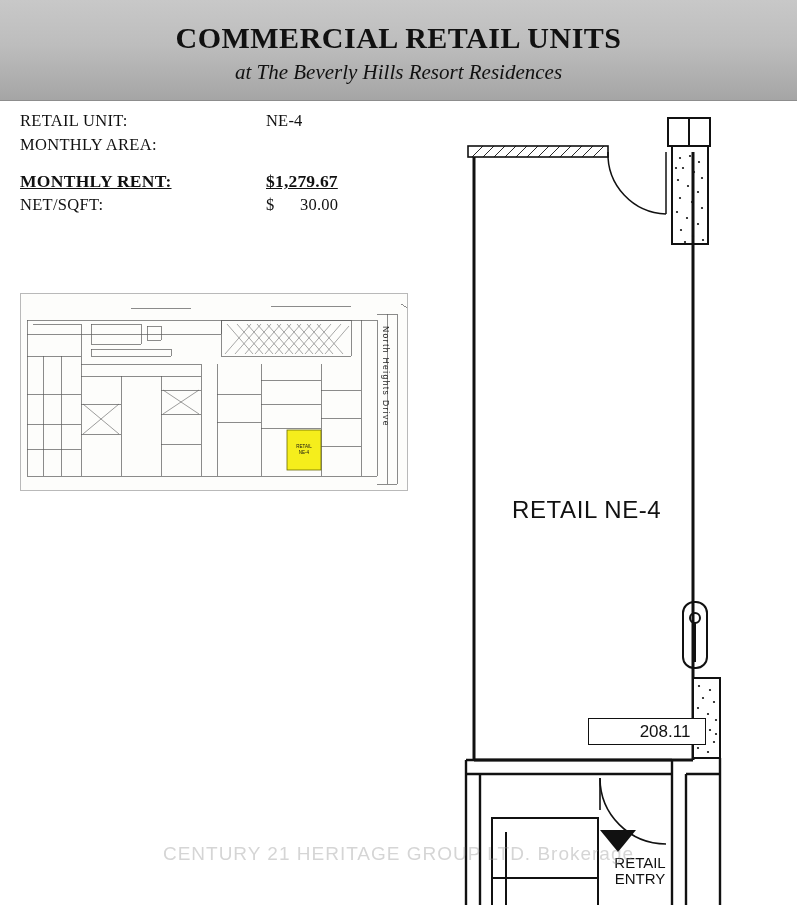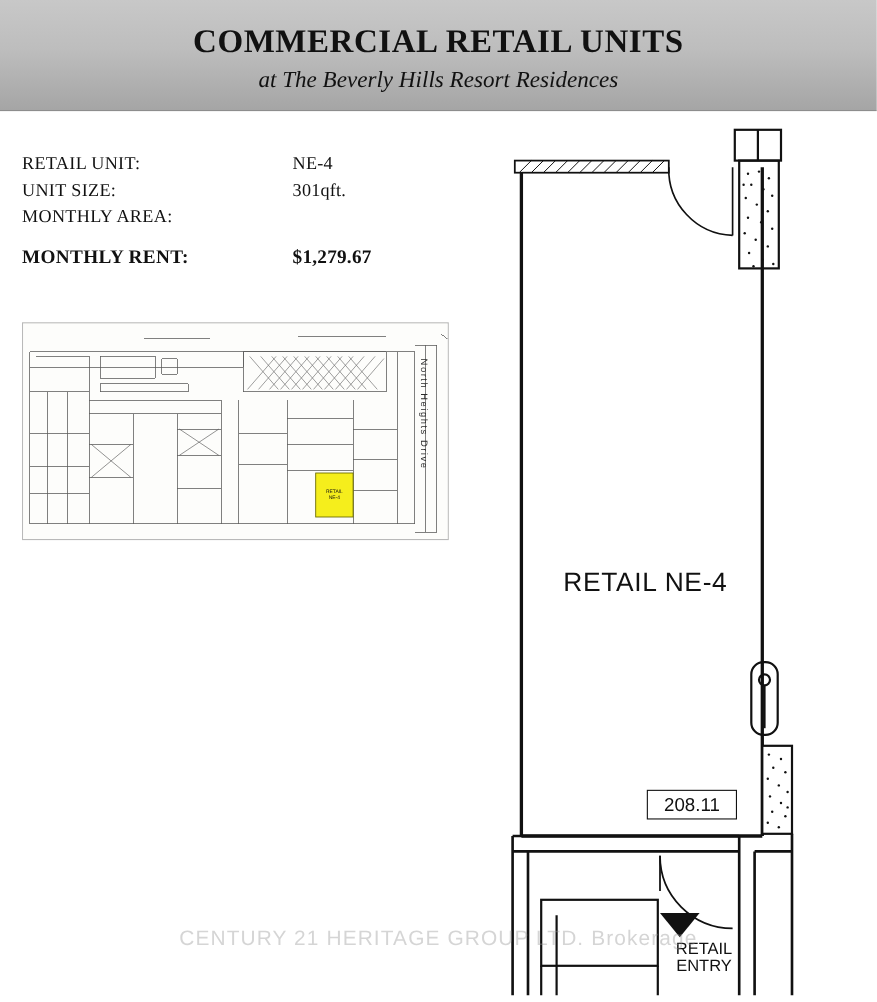--- a/index.html
+++ b/index.html
@@ -43,21 +43,21 @@
     font-style: italic;
     font-size: 21px;
     color: #111111;
     margin-top: 6px;
   }
 
   
   .info {
     position: absolute;
     left: 20px;
-    top: 139px;
+    top: 111px;
     width: 400px;
     font-family: "Liberation Serif", serif;
     font-size: 16.5px;
     color: #111111;
   }
   .info-row {
     display: flex;
     align-items: baseline;
     height: 24px;
   }
@@ -71,20 +71,21 @@
   }
   .info-value .cur {
     display: inline-block;
     width: 34px;
   }
   .spacer-row { height: 12px; }
   .row-rent .info-label,
   .row-rent .info-value {
     font-weight: bold;
     font-size: 17.5px;
+    text-decoration: underline;
   }
 
   
   .keyplan {
     position: absolute;
     left: 20px;
     top: 293px;
     width: 386px;
     height: 196px;
     background: #fdfdfb;
@@ -99,41 +100,42 @@
     left: 440px;
     top: 110px;
     width: 350px;
     height: 795px;
   }
   .unitplan svg { display: block; }
 
   .retail-label {
     position: absolute;
     left: 512px;
-    top: 516px;
+    top: 496px;
     font-family: "Liberation Sans", sans-serif;
     font-size: 24px;
     letter-spacing: 0.6px;
     color: #111111;
     white-space: nowrap;
   }
   .dim-box {
     position: absolute;
     left: 588px;
     top: 718px;
     width: 80px;
     height: 25px;
     border: 1.5px solid #111111;
     background: #ffffff;
     display: flex;
     align-items: center;
     justify-content: center;
     font-family: "Liberation Sans", sans-serif;
     font-size: 17px;
     color: #111111;
+    padding-left: 36px;
   }
   .entry-label {
     position: absolute;
     left: 592px;
     top: 855px;
     width: 96px;
     text-align: center;
     font-family: "Liberation Sans", sans-serif;
     font-size: 15px;
     line-height: 1.05;
@@ -164,36 +166,38 @@
   <div class="header-sub">at The Beverly Hills Resort Residences</div>
 </div>
 
 <div class="info">
 
   <div class="info-row">
     <div class="info-label">RETAIL UNIT:</div>
     <div class="info-value">NE-4</div>
   </div>
 
-  <div class="info-row">
-    <div class="info-label">UNIT SIZE:</div>
-    <div class="info-value">301qft.</div>
-  </div>
 
   <div class="info-row">
     <div class="info-label">MONTHLY AREA:</div>
   </div>
 
   <div class="spacer-row"></div>
 
   <div class="info-row row-rent">
     <div class="info-label">MONTHLY RENT:</div>
     <div class="info-value">$1,279.67</div>
   </div>
 
+  <div class="info-row">
+    <div class="info-label">NET/SQFT:</div>
+    <div class="info-value">
+      <span class="cur">$</span><span>30.00</span>
+    </div>
+  </div>
 
 
 </div>
 
 <div class="keyplan">
   <svg width="386" height="196" viewBox="0 0 386 196">
     <rect x="0" y="0" width="386" height="196" fill="#fdfdfb"></rect>
     <g stroke="#5a5a5a" stroke-width="0.7" fill="none" shape-rendering="crispEdges">
 
       <path d="M6 26 L356 26 L356 182 L6 182 Z"></path>

